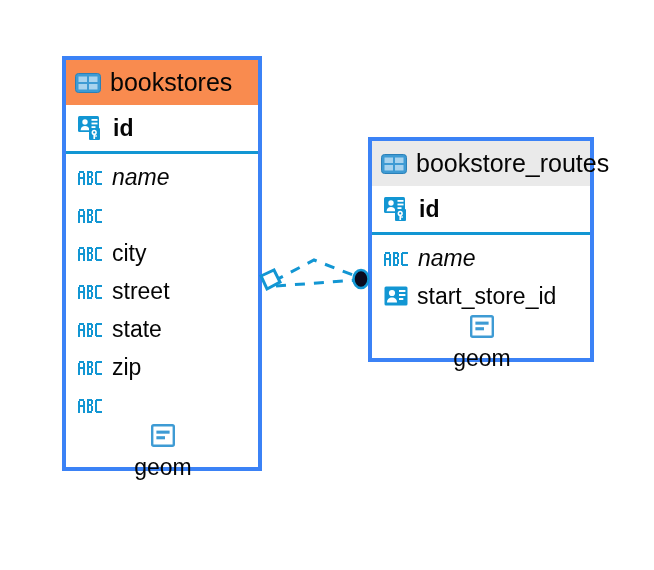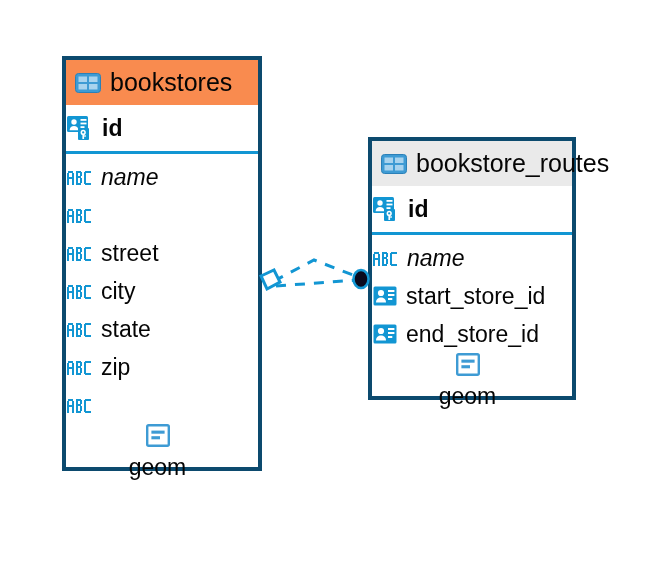--- a/index.html
+++ b/index.html
@@ -18,21 +18,21 @@
 
   .canvas {
     position: absolute;
     inset: 0;
   }
 
   
   .entity {
     position: absolute;
     box-sizing: border-box;
-    border: 4px solid #0c4a6e;
+    border: 4px solid #3b82f6;
     background: #0ea5e9;
   }
 
   .entity-header {
     display: flex;
     align-items: center;
     gap: 9px;
     padding: 6px 10px 6px 9px;
     box-sizing: border-box;
     height: 45px;
@@ -49,21 +49,21 @@
 
   .entity-body {
     background: #ffffff;
   }
 
   .field-row {
     display: flex;
     align-items: center;
     gap: 9px;
     height: 38px;
-    padding: 0 10px 0 1px;
+    padding: 0 10px 0 12px;
     box-sizing: border-box;
     white-space: nowrap;
   }
   .field-row.pk {
     height: 49px;
     border-bottom: 3px solid #1296D3;
   }
   .field-row.pk .field-label {
     font-weight: bold;
   }
@@ -188,42 +188,42 @@
             <rect x="10" y="1" width="4" height="2"></rect>
               <rect x="13" y="2" width="2" height="4"></rect>
             <rect x="10" y="6" width="4" height="2"></rect>
               <rect x="13" y="8" width="2" height="5"></rect>
             <rect x="10" y="13" width="4" height="2"></rect>
             <rect x="18" y="1" width="6" height="2"></rect>
               <rect x="17" y="2" width="2" height="12"></rect>
             <rect x="18" y="13" width="6" height="2"></rect>
           </g>
         </svg>
+        <span class="field-label">city</span>
+      </div>
+
+      <div class="field-row">
+        <svg class="icon icon-abc" viewBox="0 0 25 15">
+          <g fill="#1296D3">
+            <rect x="0" y="3" width="2" height="12"></rect>
+              <rect x="5" y="3" width="2" height="12"></rect>
+            <rect x="1" y="1" width="5" height="2"></rect>
+              <rect x="1" y="7" width="5" height="2"></rect>
+            <rect x="9" y="1" width="2" height="14"></rect>
+            <rect x="10" y="1" width="4" height="2"></rect>
+              <rect x="13" y="2" width="2" height="4"></rect>
+            <rect x="10" y="6" width="4" height="2"></rect>
+              <rect x="13" y="8" width="2" height="5"></rect>
+            <rect x="10" y="13" width="4" height="2"></rect>
+            <rect x="18" y="1" width="6" height="2"></rect>
+              <rect x="17" y="2" width="2" height="12"></rect>
+            <rect x="18" y="13" width="6" height="2"></rect>
+          </g>
+        </svg>
         <span class="field-label">street</span>
-      </div>
-
-      <div class="field-row">
-        <svg class="icon icon-abc" viewBox="0 0 25 15">
-          <g fill="#1296D3">
-            <rect x="0" y="3" width="2" height="12"></rect>
-              <rect x="5" y="3" width="2" height="12"></rect>
-            <rect x="1" y="1" width="5" height="2"></rect>
-              <rect x="1" y="7" width="5" height="2"></rect>
-            <rect x="9" y="1" width="2" height="14"></rect>
-            <rect x="10" y="1" width="4" height="2"></rect>
-              <rect x="13" y="2" width="2" height="4"></rect>
-            <rect x="10" y="6" width="4" height="2"></rect>
-              <rect x="13" y="8" width="2" height="5"></rect>
-            <rect x="10" y="13" width="4" height="2"></rect>
-            <rect x="18" y="1" width="6" height="2"></rect>
-              <rect x="17" y="2" width="2" height="12"></rect>
-            <rect x="18" y="13" width="6" height="2"></rect>
-          </g>
-        </svg>
-        <span class="field-label">city</span>
       </div>
 
       <div class="field-row">
         <svg class="icon icon-abc" viewBox="0 0 25 15">
           <g fill="#1296D3">
             <rect x="0" y="3" width="2" height="12"></rect>
               <rect x="5" y="3" width="2" height="12"></rect>
             <rect x="1" y="1" width="5" height="2"></rect>
               <rect x="1" y="7" width="5" height="2"></rect>
             <rect x="9" y="1" width="2" height="14"></rect>
@@ -286,21 +286,21 @@
           <rect x="1.2" y="1.2" width="21.6" height="20.6" rx="1.5" fill="#ffffff" stroke="#3E9BD4" stroke-width="2.4"></rect>
           <rect x="5.4" y="6.6" width="13.2" height="3.1" fill="#3E9BD4"></rect>
           <rect x="5.4" y="12.2" width="8.6" height="3.1" fill="#3E9BD4"></rect>
         </svg>
         <span class="field-label">geom</span>
       </div>
 
     </div>
   </div>
 
-  <div class="entity" id="entity-bookstore-routes" style="left:368px; top:137px; width:208px;">
+  <div class="entity" id="entity-bookstore-routes" style="left:368px; top:137px; width:226px;">
 
     <div class="entity-header grey">
       <svg class="icon icon-table" viewBox="0 0 26 20">
         <rect x="0.5" y="0.5" width="25" height="19" rx="3" fill="#3E9BD4" stroke="#2B80B8"></rect>
         <rect x="3.5" y="3.5" width="8.5" height="5.5" fill="#A8D3EE"></rect>
         <rect x="14" y="3.5" width="8.5" height="5.5" fill="#A8D3EE"></rect>
         <rect x="3.5" y="11" width="8.5" height="5.5" fill="#A8D3EE"></rect>
         <rect x="14" y="11" width="8.5" height="5.5" fill="#A8D3EE"></rect>
       </svg>
       <span class="entity-title">bookstore_routes</span>
@@ -351,31 +351,20 @@
           <rect x="0.5" y="1.5" width="23" height="19" rx="1.5" fill="#1296D3"></rect>
           <circle cx="8" cy="8" r="3.1" fill="#ffffff"></circle>
           <path d="M3 17.4c0-3 2.3-4.8 5-4.8s5 1.8 5 4.8z" fill="#ffffff"></path>
           <rect x="15" y="5" width="6.4" height="2" fill="#ffffff"></rect>
           <rect x="15" y="9" width="6.4" height="2" fill="#ffffff"></rect>
           <rect x="15" y="13" width="4.3" height="2" fill="#ffffff"></rect>
         </svg>
         <span class="field-label">start_store_id</span>
       </div>
 
-      <div class="field-row">
-        <svg class="icon icon-fk" viewBox="0 0 24 22">
-          <rect x="0.5" y="1.5" width="23" height="19" rx="1.5" fill="#1296D3"></rect>
-          <circle cx="8" cy="8" r="3.1" fill="#ffffff"></circle>
-          <path d="M3 17.4c0-3 2.3-4.8 5-4.8s5 1.8 5 4.8z" fill="#ffffff"></path>
-          <rect x="15" y="5" width="6.4" height="2" fill="#ffffff"></rect>
-          <rect x="15" y="9" width="6.4" height="2" fill="#ffffff"></rect>
-          <rect x="15" y="13" width="4.3" height="2" fill="#ffffff"></rect>
-        </svg>
-        <span class="field-label">end_store_id</span>
-      </div>
 
       <div class="field-row last-plain">
         <svg class="icon icon-geom" viewBox="0 0 24 23">
           <rect x="1.2" y="1.2" width="21.6" height="20.6" rx="1.5" fill="#ffffff" stroke="#3E9BD4" stroke-width="2.4"></rect>
           <rect x="5.4" y="6.6" width="13.2" height="3.1" fill="#3E9BD4"></rect>
           <rect x="5.4" y="12.2" width="8.6" height="3.1" fill="#3E9BD4"></rect>
         </svg>
         <span class="field-label">geom</span>
       </div>
 

